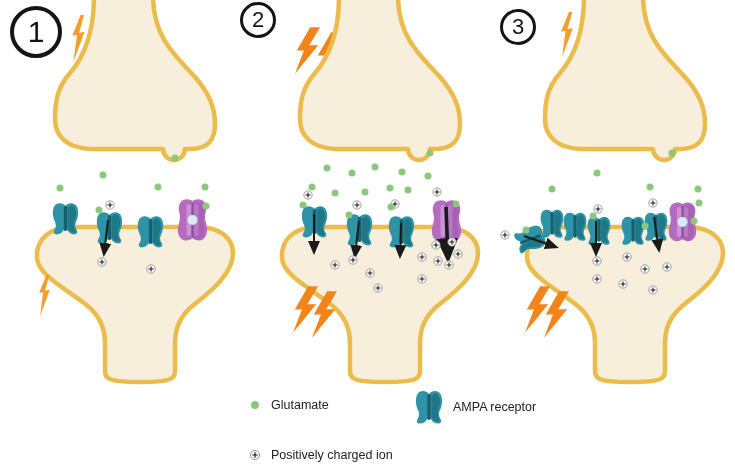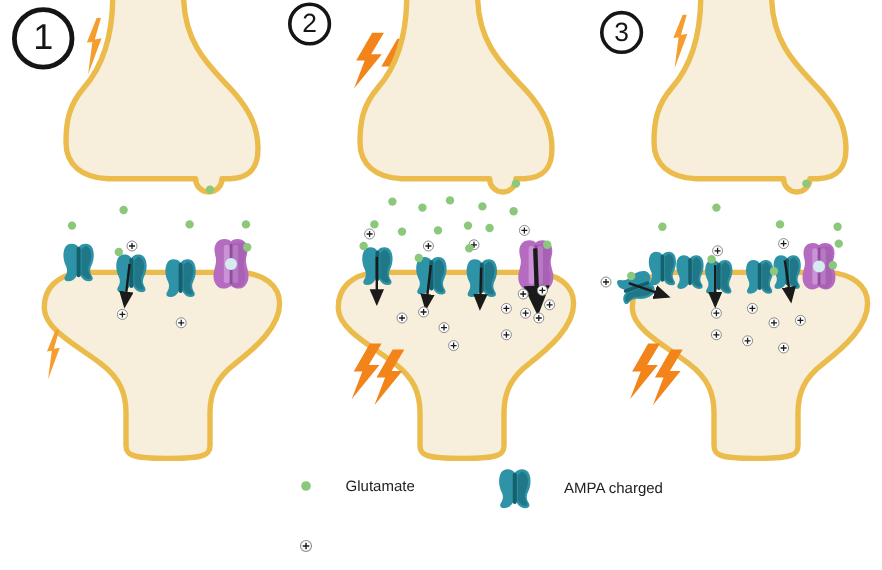--- a/index.html
+++ b/index.html
@@ -12,21 +12,21 @@
          font-family:"Liberation Sans", sans-serif;font-weight:400;box-sizing:border-box;}
   .badge.b1{left:10px;top:6px;width:52px;height:52px;border-width:4px;font-size:30px;}
   .badge.b2{left:240px;top:2px;width:36px;height:36px;font-size:22px;}
   .badge.b3{left:500px;top:9px;width:36px;height:36px;font-size:22px;}
   .mem{fill:var(--cytoplasm);stroke:var(--membrane);stroke-width:4.5;stroke-linejoin:round;}
   .ion-c{fill:#ffffff;stroke:#8a8a8a;stroke-width:1;}
   .ion-p{stroke:#1a1a1a;stroke-width:1.3;fill:none;}
   .arr{stroke:#1a1a1a;stroke-width:2;fill:none;marker-end:url(#ah);}
   .arrT{stroke-width:3.6;}
   .legend{position:absolute;left:0;top:0;width:735px;height:475px;pointer-events:none;}
-  .lg-row{position:absolute;display:flex;align-items:center;gap:26px;font-size:12.5px;
+  .lg-row{position:absolute;display:flex;align-items:center;gap:9px;font-size:12.5px;
           color:#222;white-space:nowrap;}
   .lg-row svg{display:block;overflow:visible;}
 </style>
 </head>
 <body>
 
 <div class="canvas">
 
   <svg width="0" height="0" style="position:absolute">
     <defs>
@@ -193,22 +193,23 @@
     <div class="lg-row" style="left:248px;top:398px">
       <svg width="14" height="14">
         <circle cx="7" cy="7" r="4" style="fill:var(--glutamate)"></circle>
       </svg>
       <span>Glutamate</span>
     </div>
     <div class="lg-row" style="left:248px;top:448px">
       <svg width="14" height="14">
         <use href="#ion" x="1.5" y="1.5" width="11" height="11"></use>
       </svg>
+      <span>Positively charged ion</span>
     </div>
     <div class="lg-row" style="left:414px;top:390px">
       <svg width="30" height="34">
         <use href="#ampa" width="30" height="34"></use>
       </svg>
-      <span>AMPA charged</span>
+      <span>AMPA receptor</span>
     </div>
   </div>
 
 </div>
 
 </body></html>

